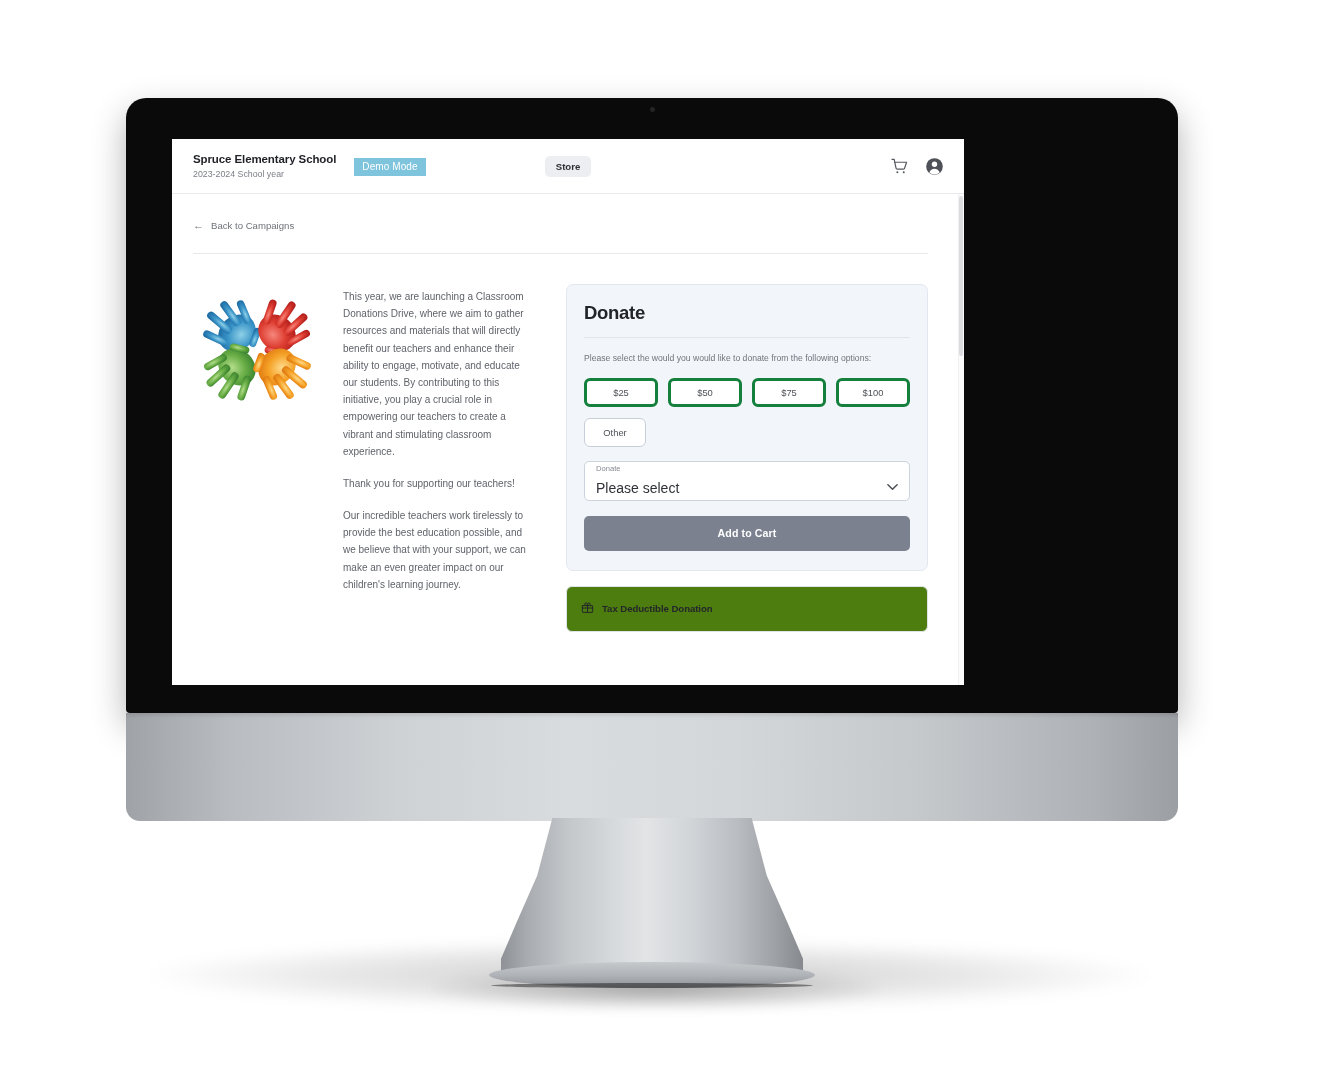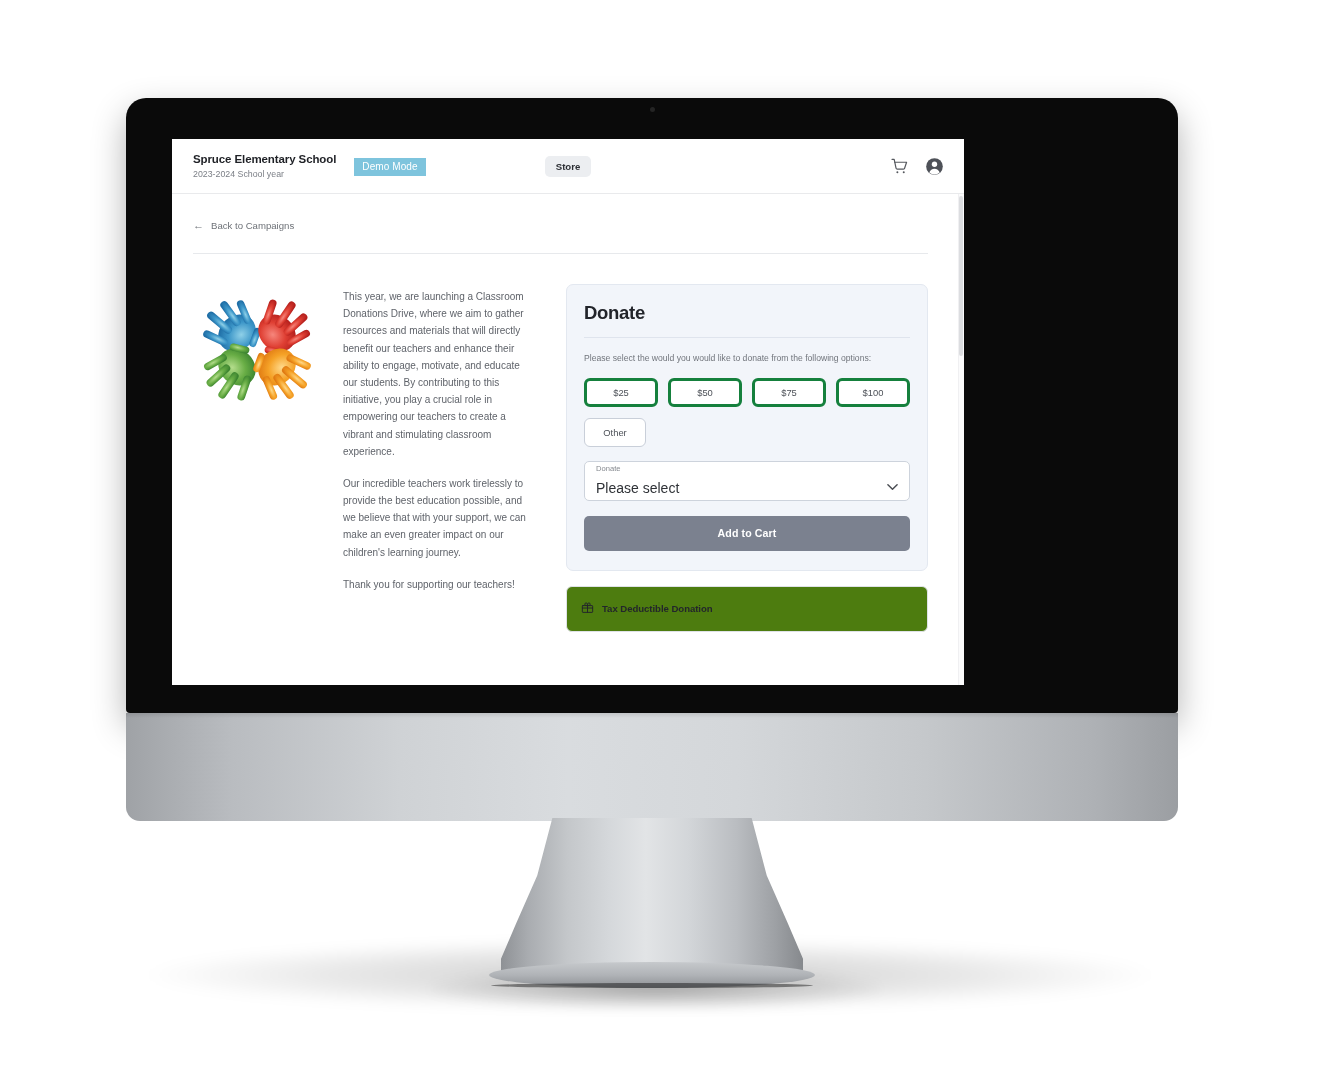--- a/index.html
+++ b/index.html
@@ -498,22 +498,22 @@
                     <use href="#handShape" fill="url(#gGreen)" transform="translate(44,78) rotate(-138)"></use>
                   </g>
                   <g>
                     <use href="#handShape" fill="url(#gOrange)" transform="translate(84,78) rotate(138)"></use>
                   </g>
                 </svg>
               </div>
 
               <div id="desc">
                 <p>This year, we are launching a Classroom Donations Drive, where we aim to gather resources and materials that will directly benefit our teachers and enhance their ability to engage, motivate, and educate our students. By contributing to this initiative, you play a crucial role in empowering our teachers to create a vibrant and stimulating classroom experience.</p>
+                <p>Thank you for supporting our teachers!</p>
                 <p>Our incredible teachers work tirelessly to provide the best education possible, and we believe that with your support, we can make an even greater impact on our children's learning journey.</p>
-                <p>Thank you for supporting our teachers!</p>
               </div>
             </div>
 
             <div id="col-right">
 
               <div class="donate-card">
 
                 <div class="donate-title">Donate</div>
                 <div class="donate-rule"></div>
                 <div class="donate-prompt">Please select the would you would like to donate from the following options:</div>

